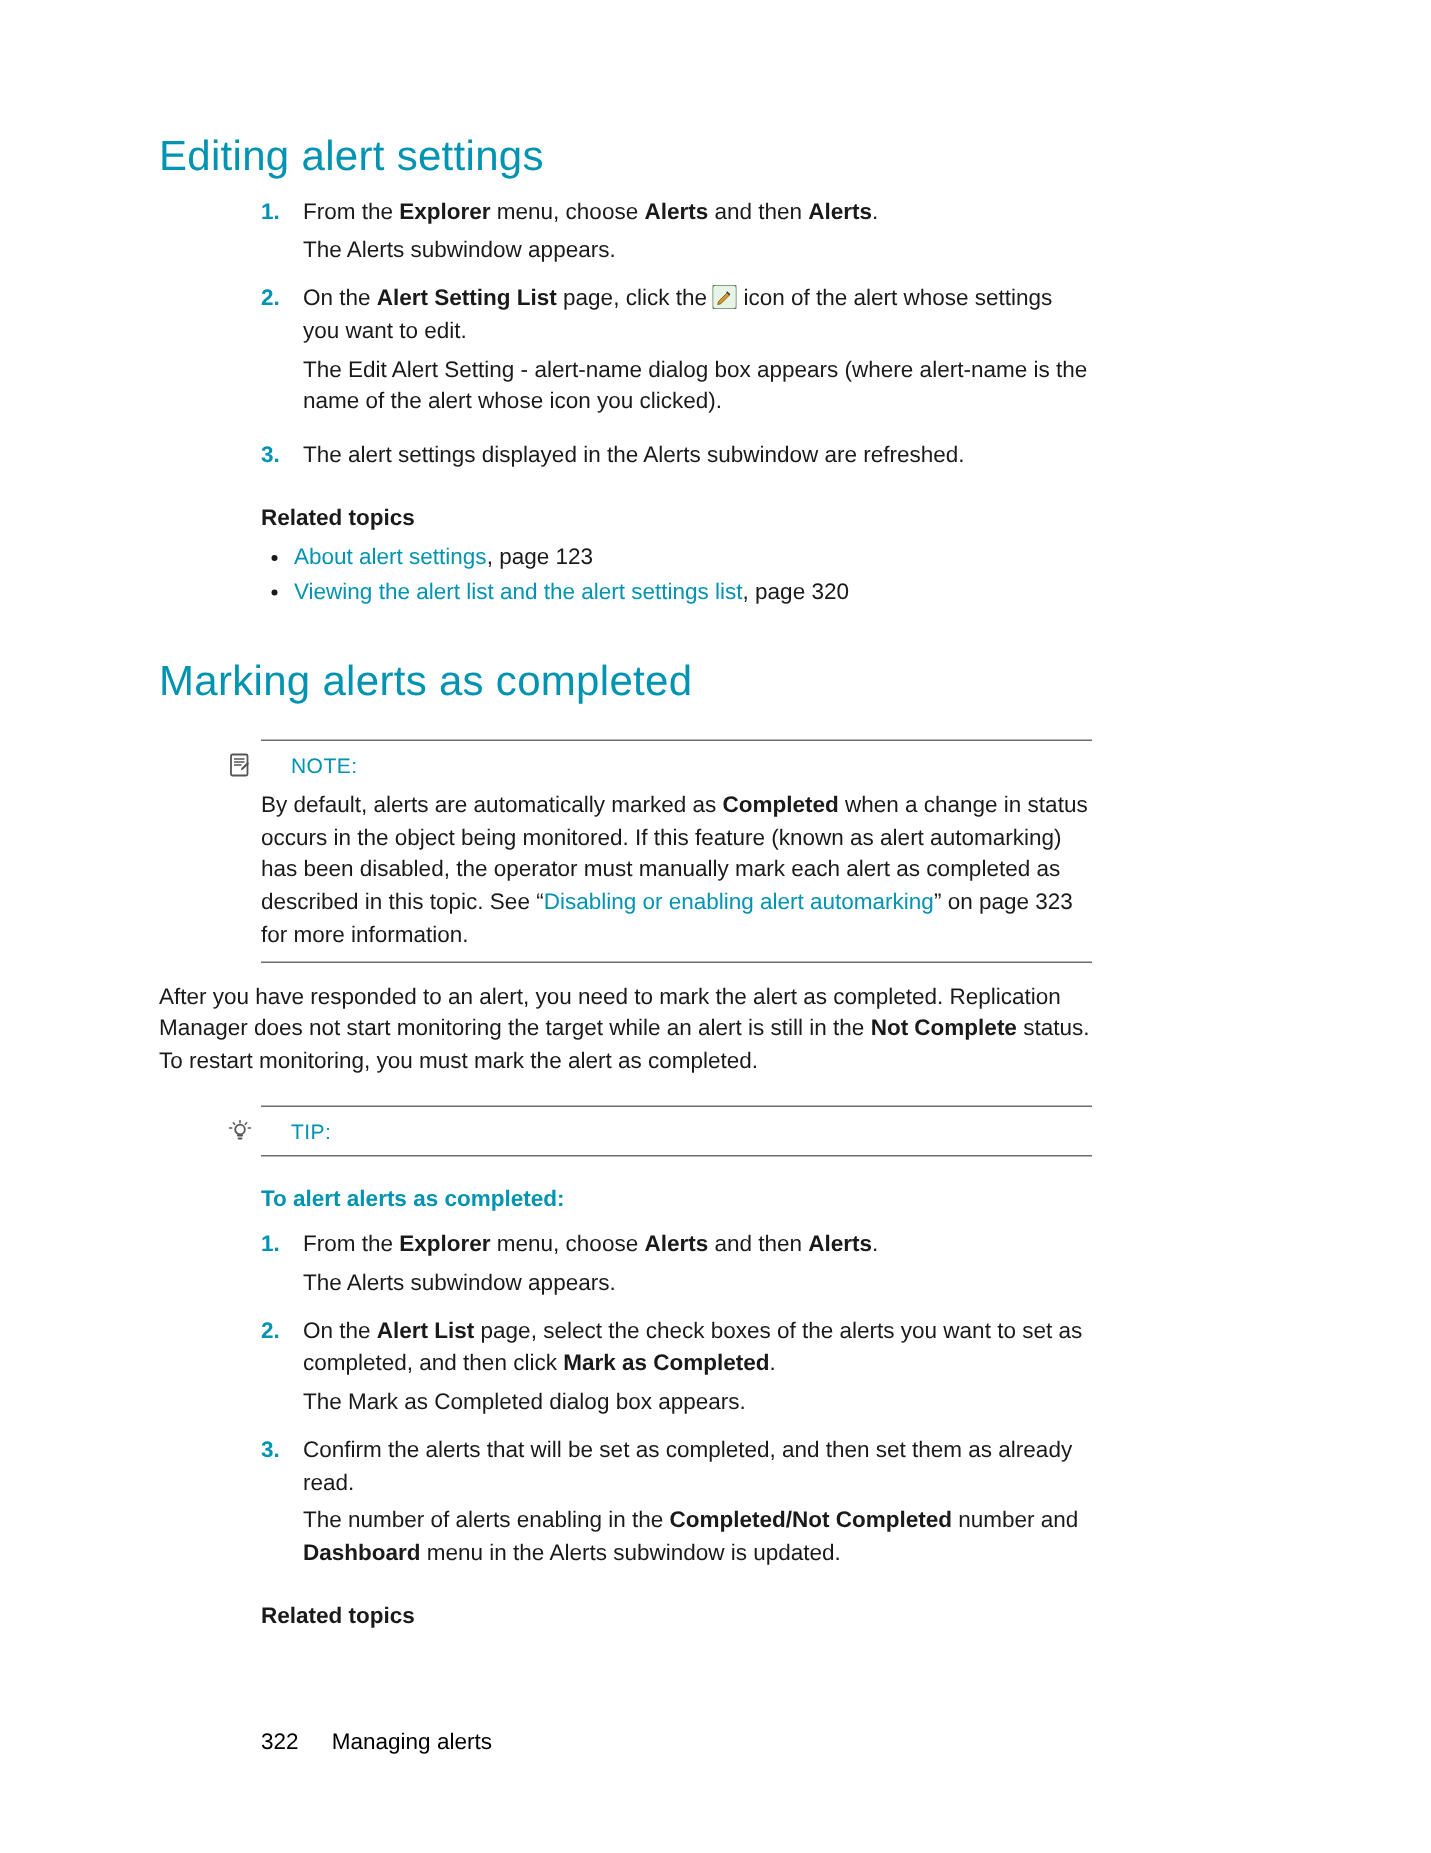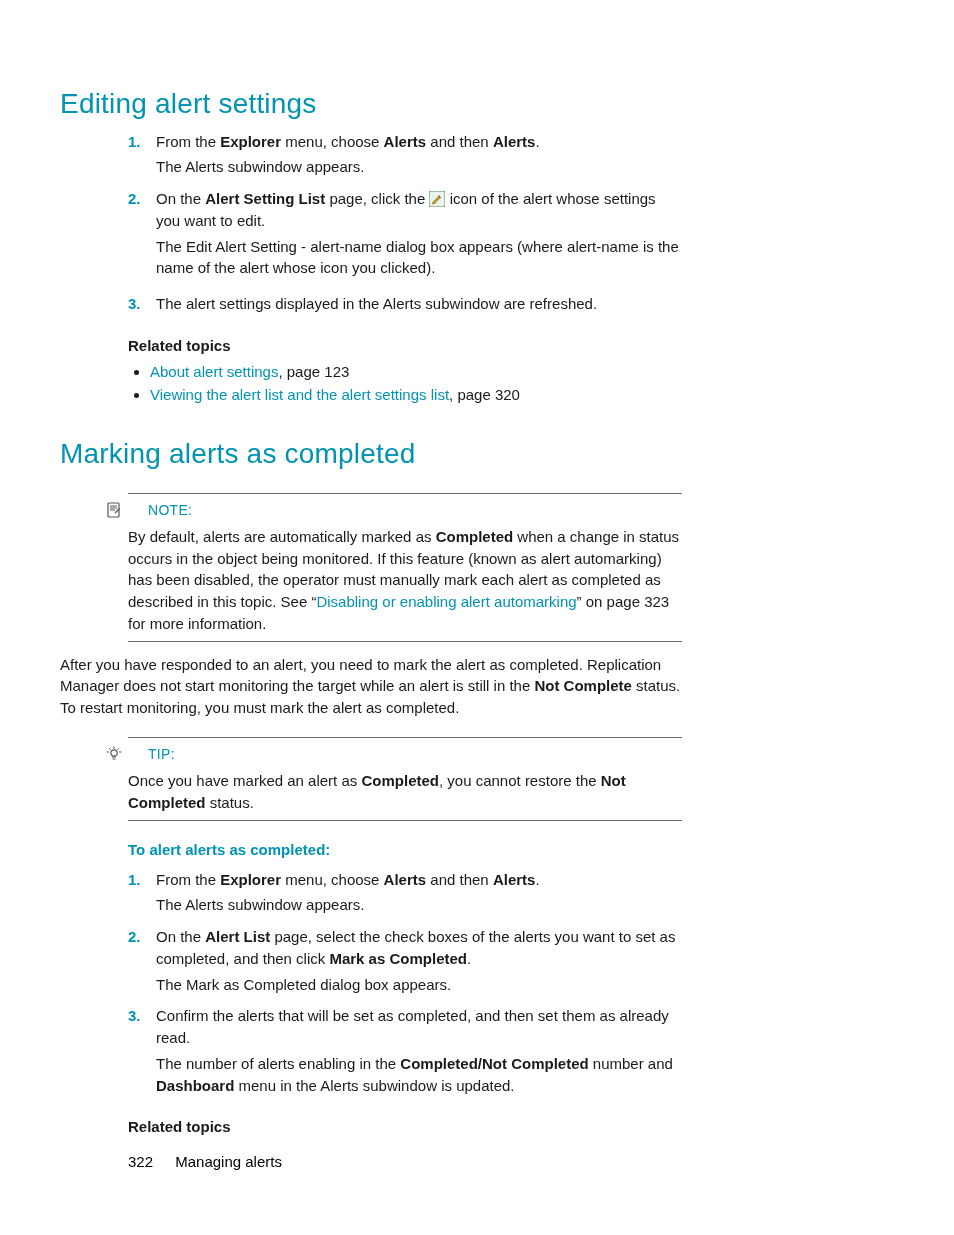--- a/index.html
+++ b/index.html
@@ -10,20 +10,21 @@
     font-family: "Segoe UI", "Helvetica Neue", Arial, sans-serif;
     font-size: 15px;
     line-height: 1.45;
   }
   .page {
     width: 774px;
     min-height: 1235px;
     padding: 84px 92px 40px 60px;
     box-sizing: border-box;
     position: relative;
+    margin-left: 46px;
   }
   h2.section {
     font-weight: 300;
     font-size: 28px;
     color: #0093b2;
     margin: 0 0 6px 0;
     letter-spacing: .2px;
   }
   .indent { margin-left: 68px; }
   .lead-blue {
@@ -160,23 +161,20 @@
   <div class="callout">
     <hr class="rule">
     <div class="callout-head">
       <svg class="tip-icon" viewBox="0 0 16 16">
           <circle cx="8" cy="7" r="3.2" fill="none" stroke="#555" stroke-width="1.2"></circle>
           <path d="M6.5 11h3M7 13h2" stroke="#555" stroke-width="1.2" stroke-linecap="round"></path>
           <path d="M8 1v1.5M2.5 6H1M15 6h-1.5M3.5 2.5l1 1M12.5 2.5l-1 1" stroke="#555" stroke-width="1" stroke-linecap="round"></path>
         </svg>
       <span class="callout-title">TIP:</span>
     </div>
-    <div class="callout-body">
-      <span>Once you have marked an alert as </span><span class="bold">Completed</span><span>, you cannot restore the </span><span class="bold">Not Completed</span><span> status.</span>
-    </div>
     <hr class="rule">
   </div>
 
   <div class="indent">
     <div class="lead-blue" style="margin-top:18px;">To alert alerts as completed:</div>
 
     <ol class="steps">
       <li>
         <span class="step-num">1.</span>
         <span>

